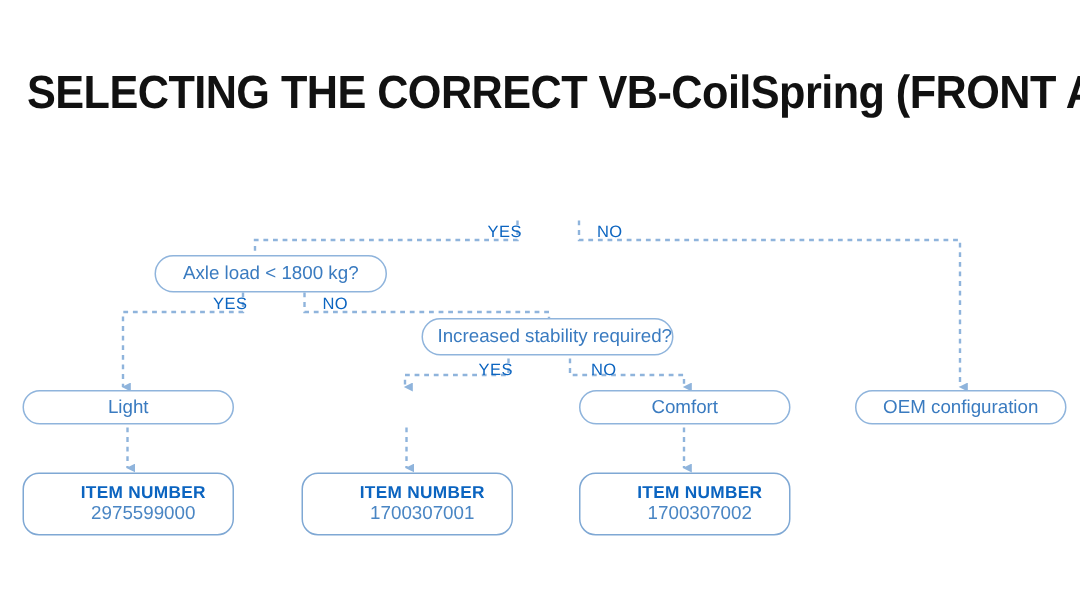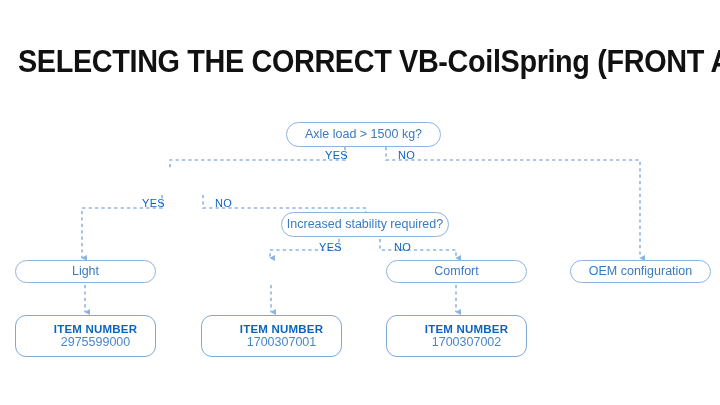--- a/index.html
+++ b/index.html
@@ -115,30 +115,30 @@
       <path d="M339,239 L339,250 L270,250 L270,258" marker-end="url(#arrow)"></path>
 
       <path d="M380,239 L380,250 L456,250 L456,258" marker-end="url(#arrow)"></path>
 
       <path d="M85,285 L85,312" marker-end="url(#arrow)"></path>
       <path d="M271,285 L271,312" marker-end="url(#arrow)"></path>
       <path d="M456,285 L456,312" marker-end="url(#arrow)"></path>
     </g>
   </svg>
 
-  <div class="node decision" style="left:286px; top:122px; width:155px;">
-    <span class="node-label">Axle load &gt; 1500 kg?</span>
-  </div>
   <div class="branch-label" style="left:325px; top:150px;">YES</div>
   <div class="branch-label" style="left:398px; top:150px;">NO</div>
 
+  <div class="node decision" style="left:103px; top:170px; width:155px;">
+    <span class="node-label">Axle load &lt; 1800 kg?</span>
+  </div>
   <div class="branch-label" style="left:142px; top:198px;">YES</div>
   <div class="branch-label" style="left:215px; top:198px;">NO</div>
 
-  <div class="node decision" style="left:281px; top:212px; width:168px;">
+  <div class="node decision" style="left:281px; top:212px; width:168px;align-items:flex-end;">
     <span class="node-label">Increased stability required?</span>
   </div>
   <div class="branch-label" style="left:319px; top:242px;">YES</div>
   <div class="branch-label" style="left:394px; top:242px;">NO</div>
 
   <div class="node result" style="left:15px; top:260px; width:141px;">
     <span class="node-label">Light</span>
   </div>
   <div class="node result" style="left:570px; top:260px; width:141px;">
     <span class="node-label">OEM configuration</span>

